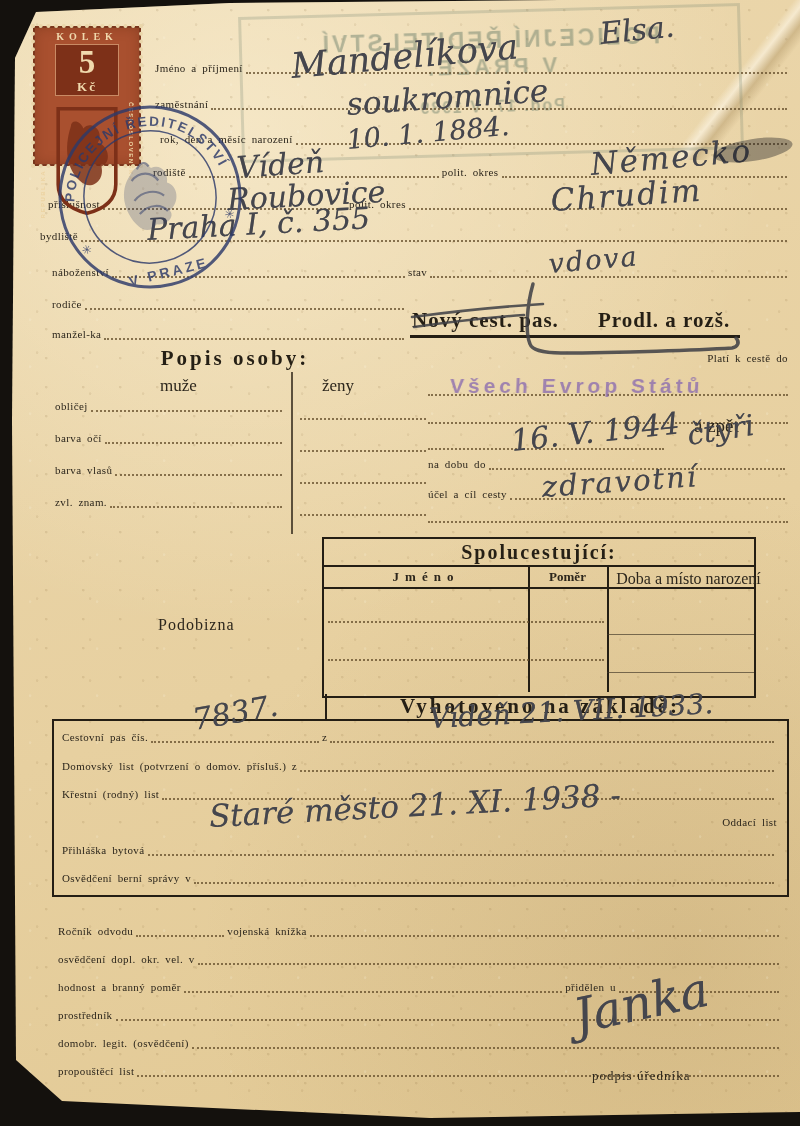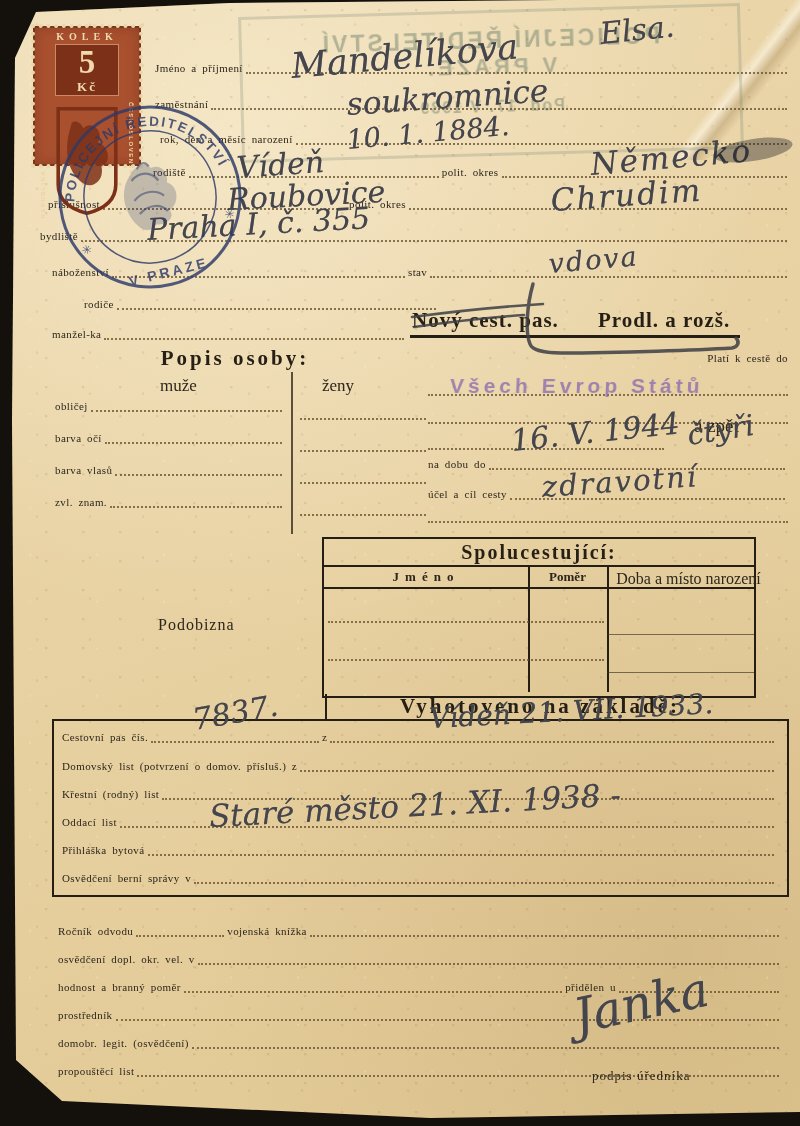--- a/index.html
+++ b/index.html
@@ -117,21 +117,21 @@
   <div class="frow" style="left:40px;top:230px;width:750px;">
     <span class="lbl">bydliště</span>
       <span class="dots"></span>
   </div>
   <div class="frow" style="left:52px;top:266px;width:738px;">
     <span class="lbl">náboženství</span>
       <span class="dots" style="flex:0 0 293px;"></span>
       <span class="lbl">stav</span>
       <span class="dots"></span>
   </div>
-  <div class="frow" style="left:52px;top:298px;width:355px;margin-left:32px;">
+  <div class="frow" style="left:52px;top:298px;width:355px;">
     <span class="lbl">rodiče</span>
       <span class="dots"></span>
   </div>
   <div class="frow" style="left:52px;top:328px;width:355px;">
     <span class="lbl">manžel-ka</span>
       <span class="dots"></span>
   </div>
 
   <div class="head" style="left:130px;top:346px;width:210px;text-align:center;font-size:21px;">Popis osoby:</div>
   <div class="caption" style="left:160px;top:376px;font-size:17px;">muže</div>
@@ -208,21 +208,21 @@
         <span class="dots"></span>
     </div>
     <div class="frow" style="left:8px;right:10px;top:39px;">
       <span class="lbl">Domovský list (potvrzení o domov. přísluš.) z</span>
         <span class="dots"></span>
     </div>
     <div class="frow" style="left:8px;right:10px;top:67px;">
       <span class="lbl">Křestní (rodný) list</span>
         <span class="dots"></span>
     </div>
-    <div class="frow" style="left:8px;right:10px;top:95px;">
+    <div class="frow" style="left:8px;right:10px;top:95px;flex-direction:column;">
       <span class="lbl">Oddací list</span>
         <span class="dots"></span>
     </div>
     <div class="frow" style="left:8px;right:10px;top:123px;">
       <span class="lbl">Přihláška bytová</span>
         <span class="dots"></span>
     </div>
     <div class="frow" style="left:8px;right:10px;top:151px;">
       <span class="lbl">Osvědčení berní správy v</span>
         <span class="dots"></span>

